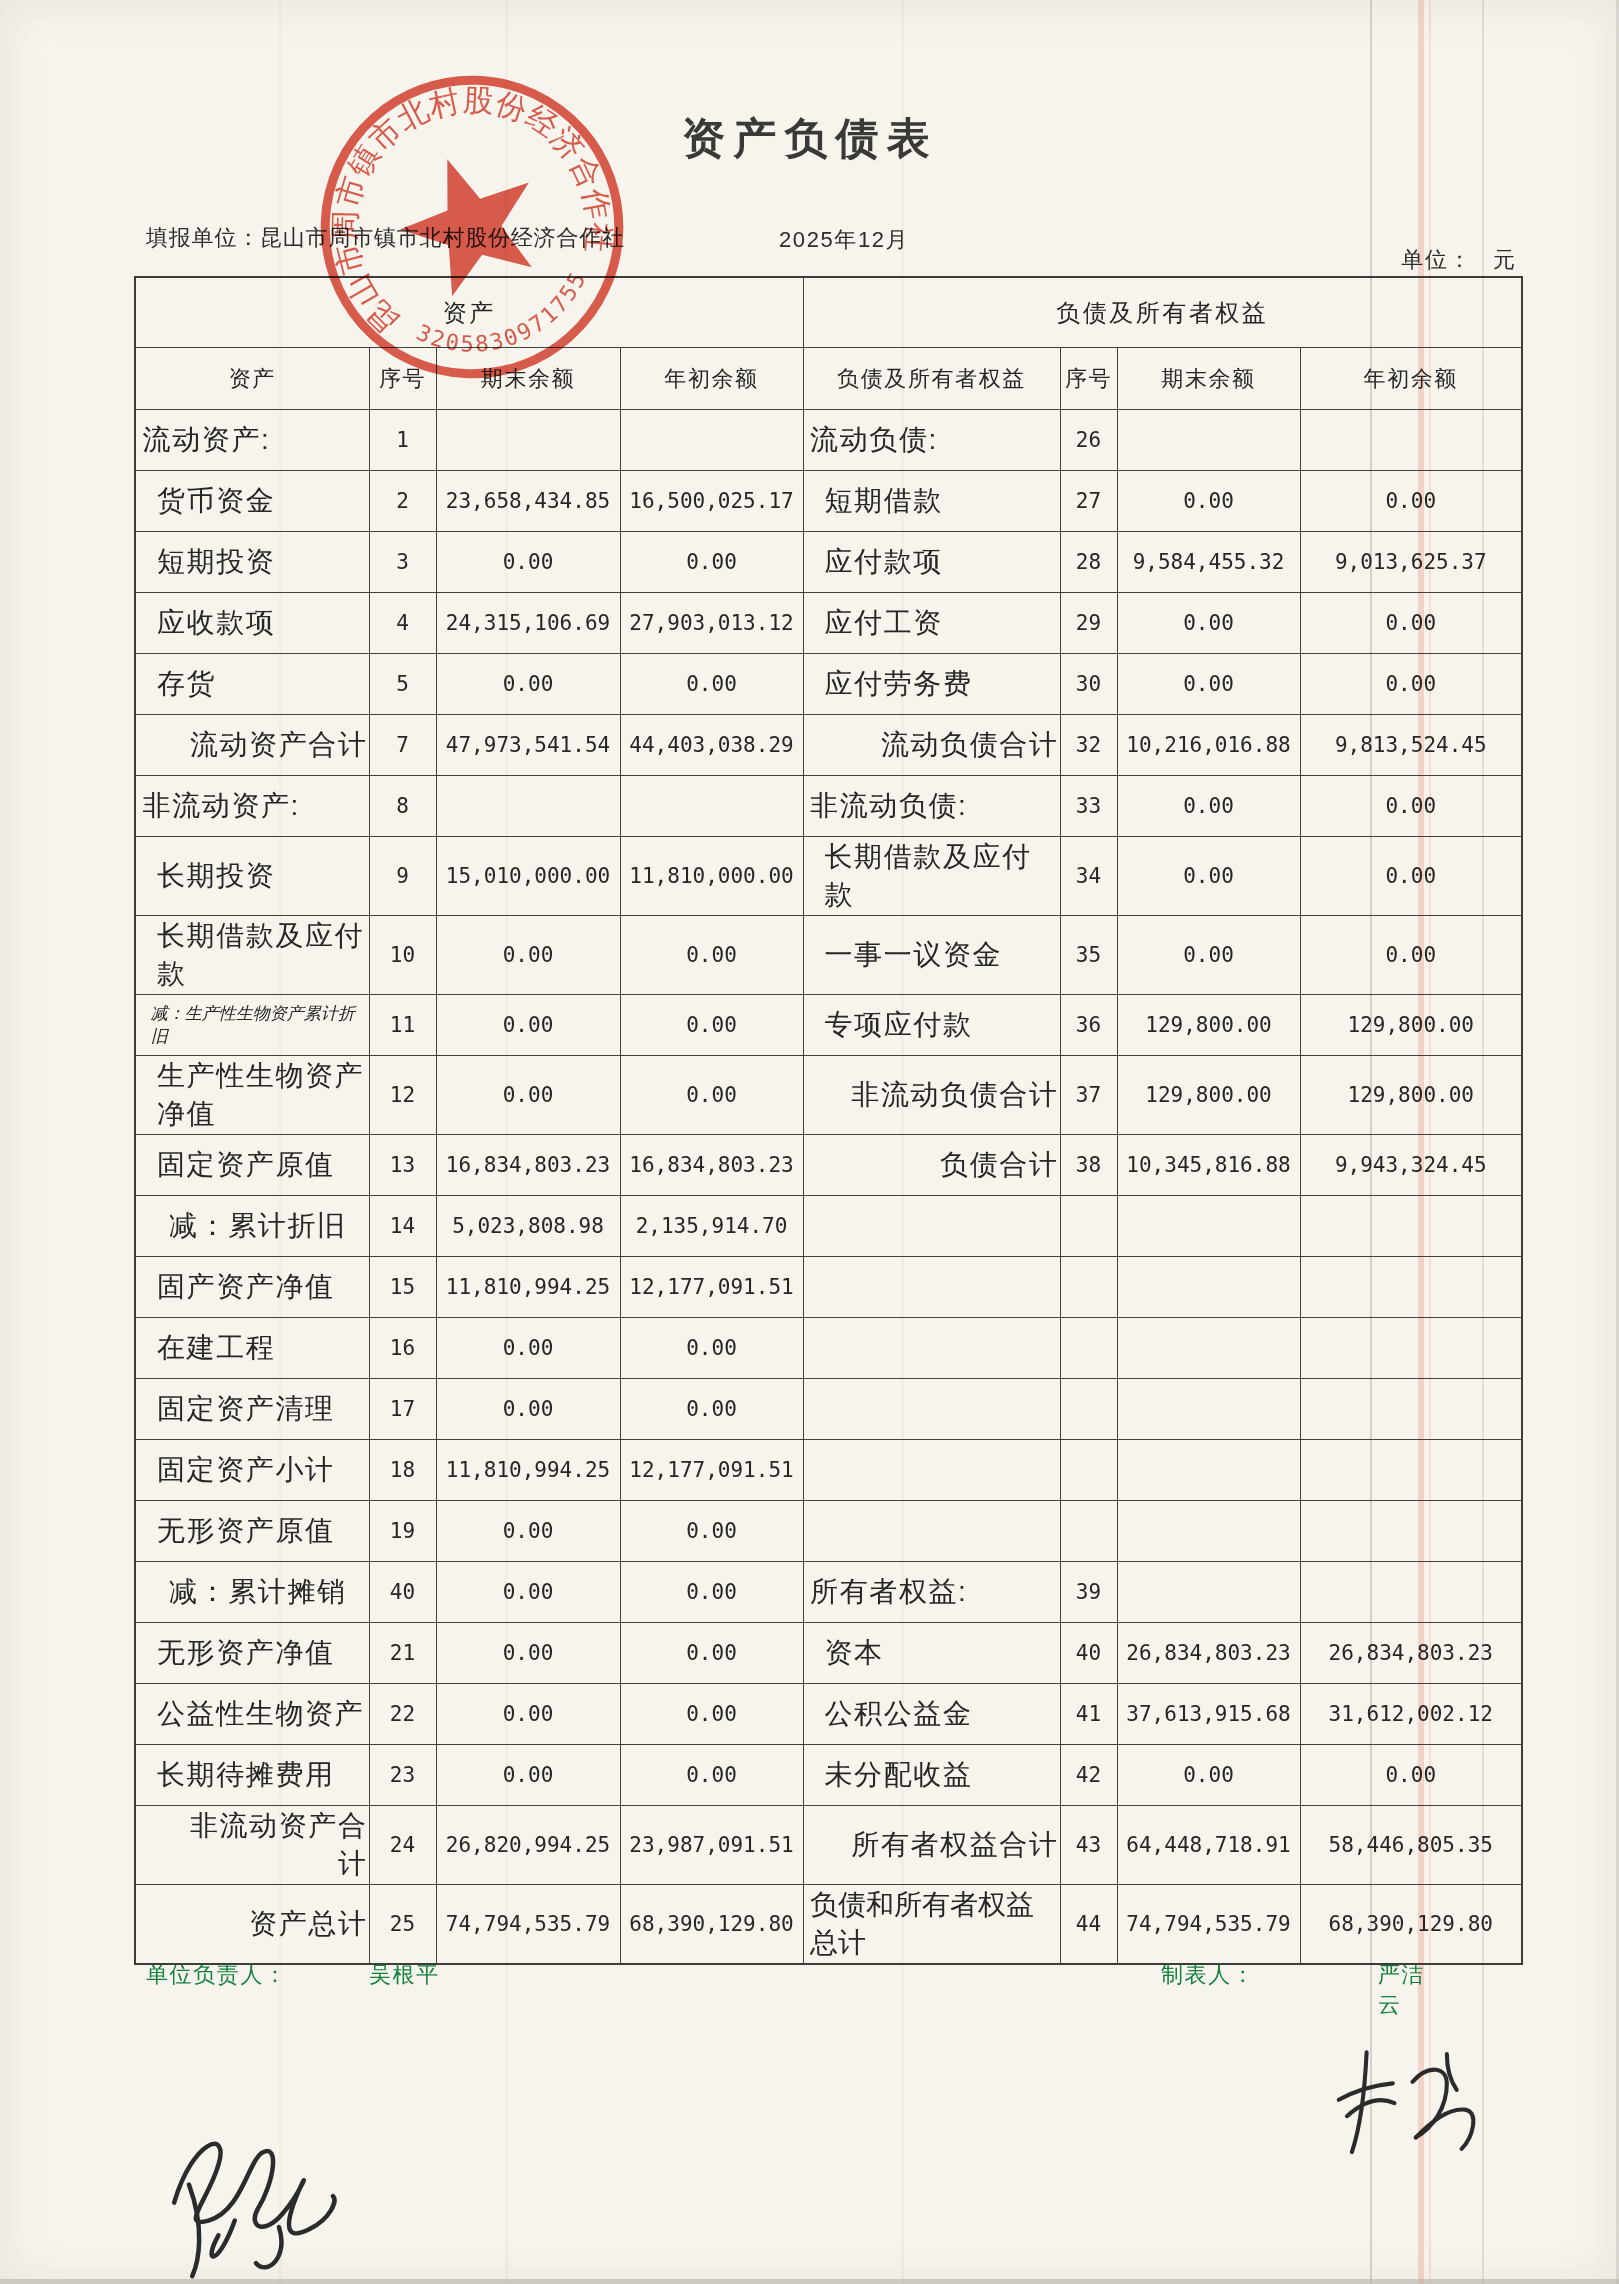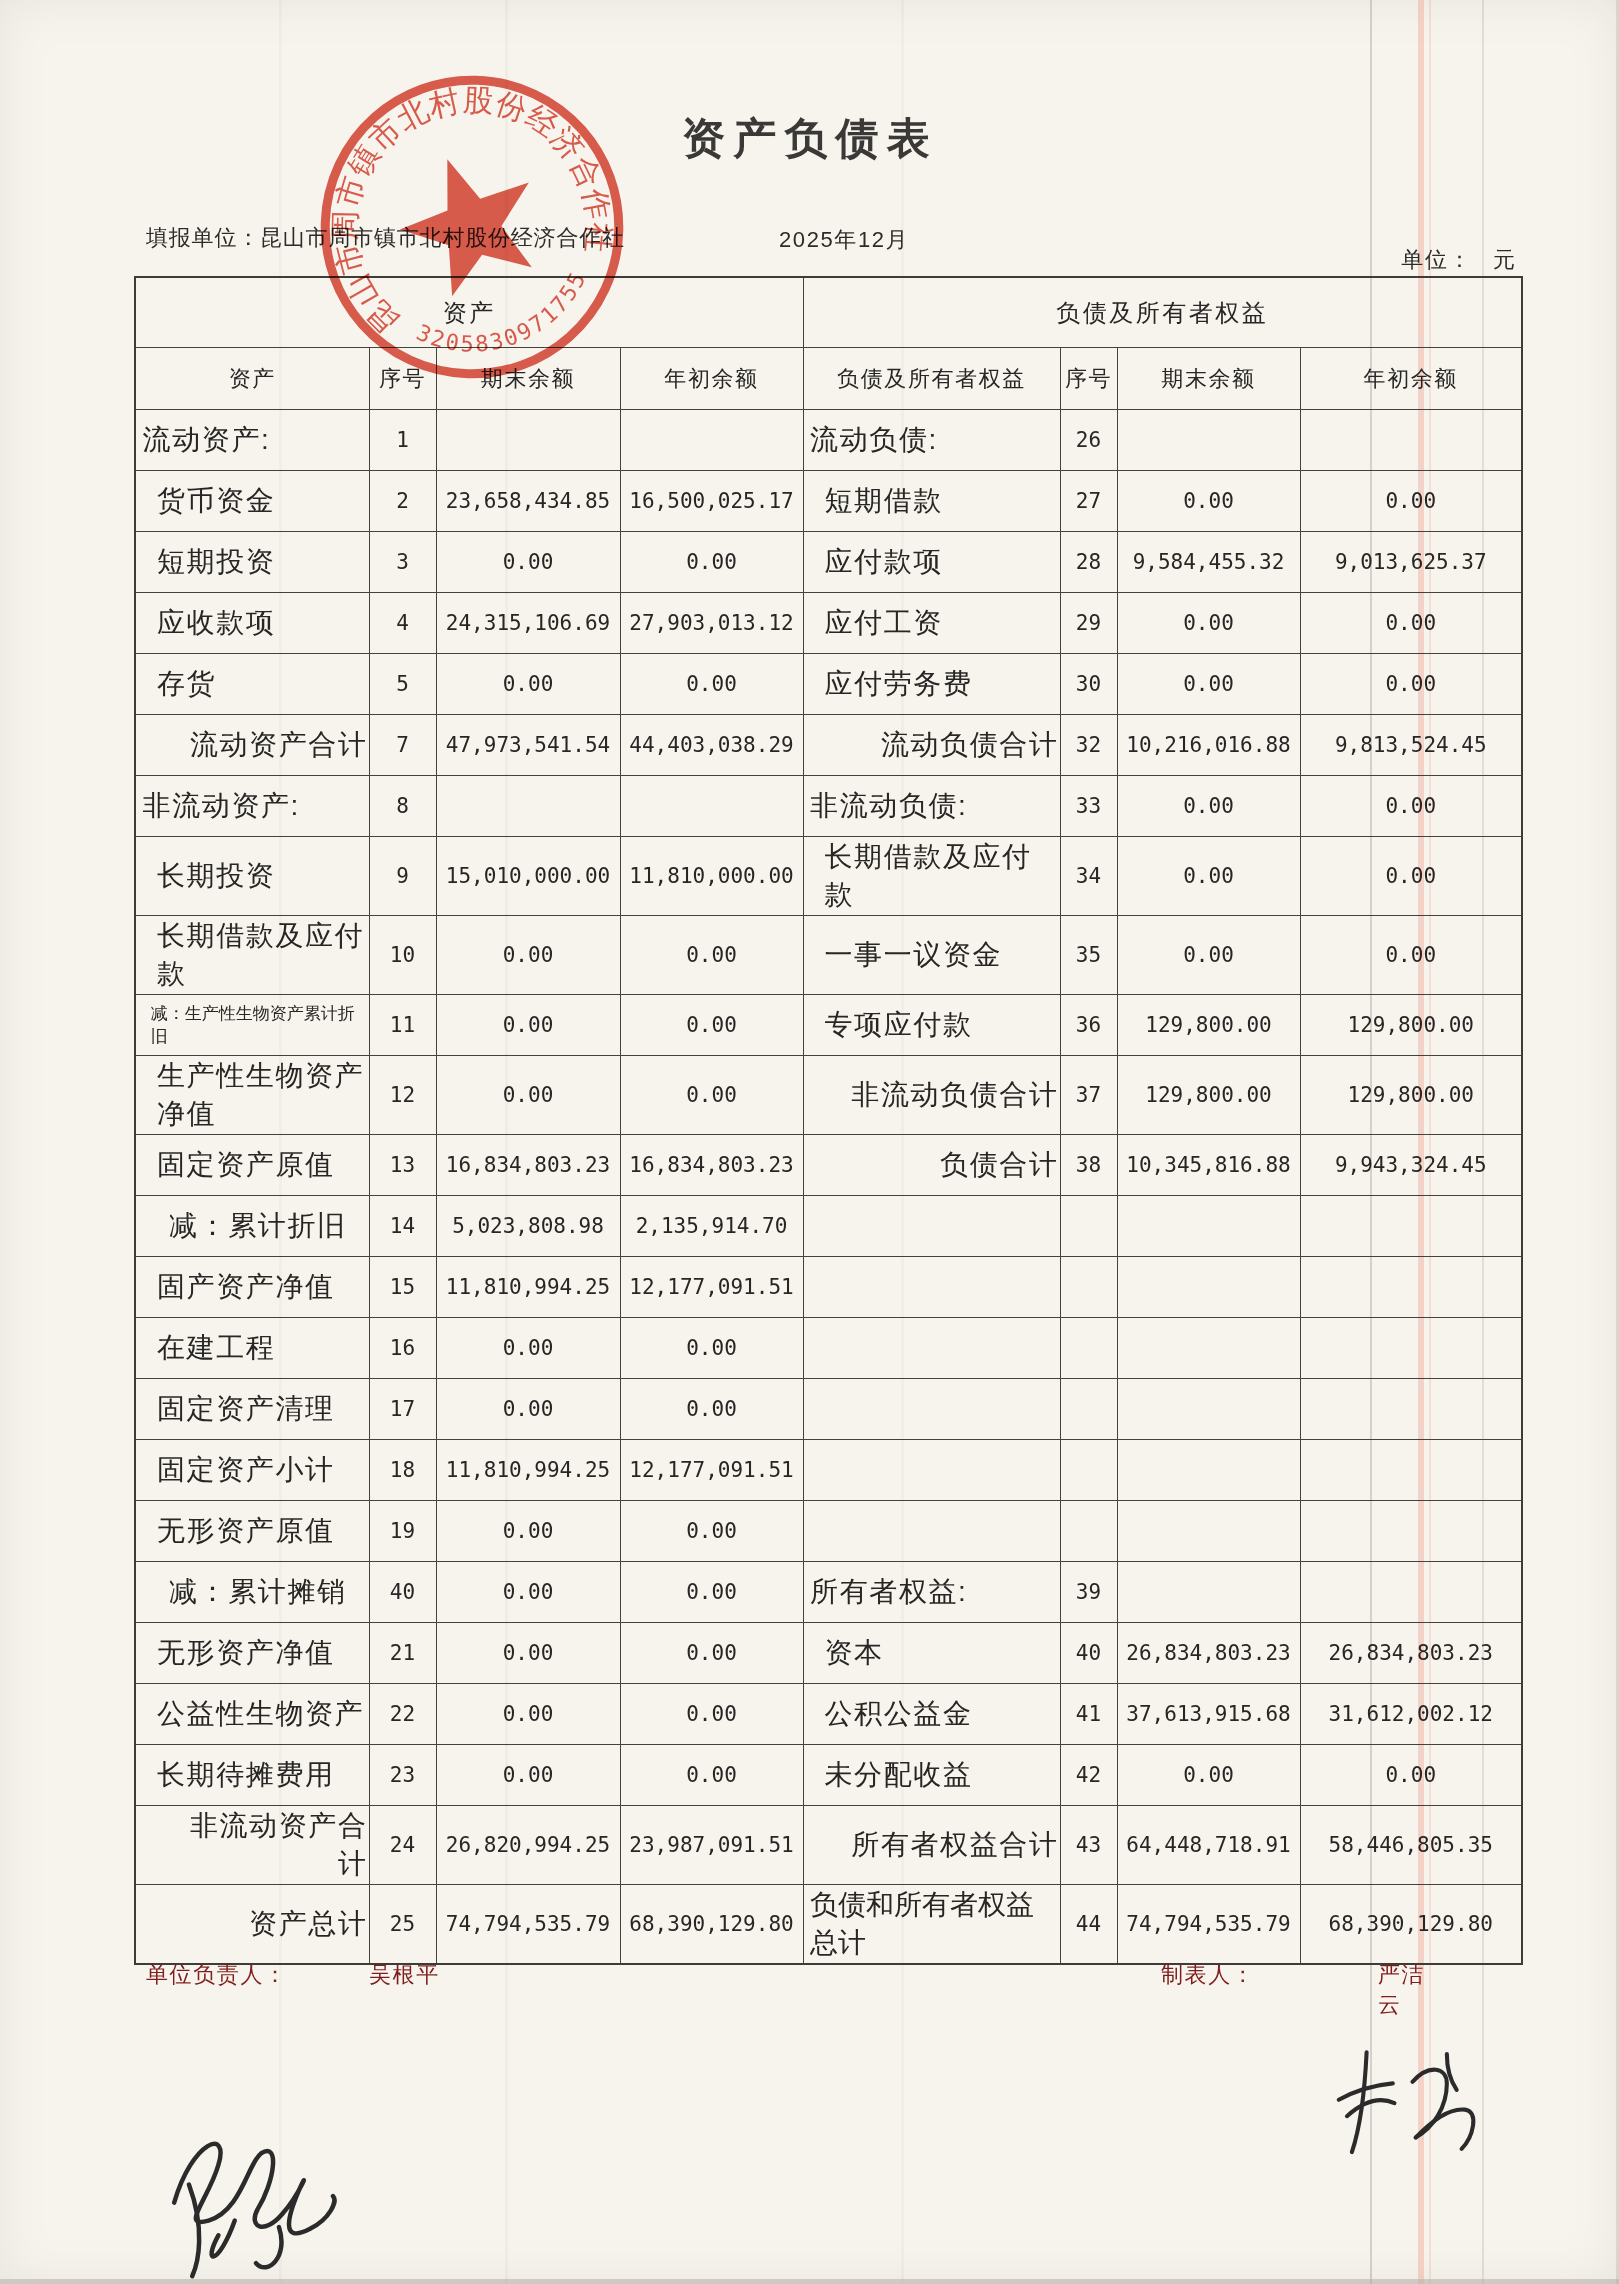--- a/index.html
+++ b/index.html
@@ -48,28 +48,28 @@
   }
   thead tr.gh th{height:67px;font-size:24px;letter-spacing:2.5px;text-align:center;}
   thead tr.ch th{height:59px;font-size:22px;letter-spacing:1.6px;text-align:center;}
   tbody td{height:58px;}
   td.lab{font-size:28px;letter-spacing:1.6px;text-align:left;padding-left:21px;}
   td.sec{padding-left:6.6px;}
   td.i1{padding-left:21px;}
   td.i15{padding-left:33px;}
   td.i2{padding-left:43px;text-align:right;}
   td.flush{padding-left:6.6px;letter-spacing:0;}
-  td.sm{padding-left:14.8px;font-size:17px;letter-spacing:0;}
+  td.sm{padding-left:14.8px;font-size:17px;letter-spacing:0;font-style:italic;}
   td.idx,td.num{
     text-align:center;
     font-family:"DejaVu Sans Mono", monospace;
     font-size:21px;letter-spacing:0;
   }
 
-  .footer-line{position:absolute;top:1960px;left:0;width:1447px;height:33px;font-size:22px;color:#7f1d1d;}
+  .footer-line{position:absolute;top:1960px;left:0;width:1447px;height:33px;font-size:22px;color:#15803d;}
   .f-item{position:absolute;top:0;letter-spacing:1.6px;}
   .f-mlabel{left:146px;}
   .f-mname{left:369px;}
   .f-plabel{left:1161px;}
   .f-pname{left:1378px;}
 
   .stamp{
     position:absolute;left:308px;top:63px;width:328px;height:328px;
     transform:rotate(-20deg);
     opacity:.84;mix-blend-mode:multiply;

